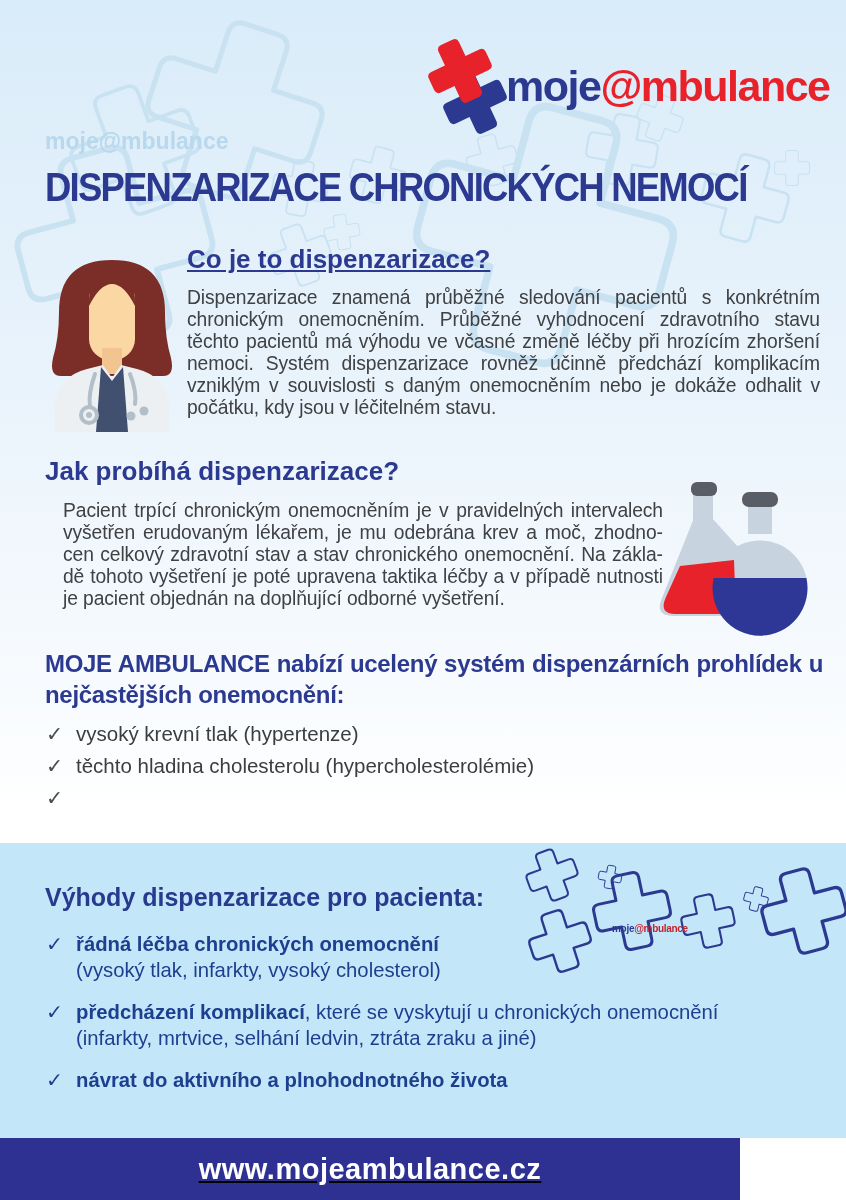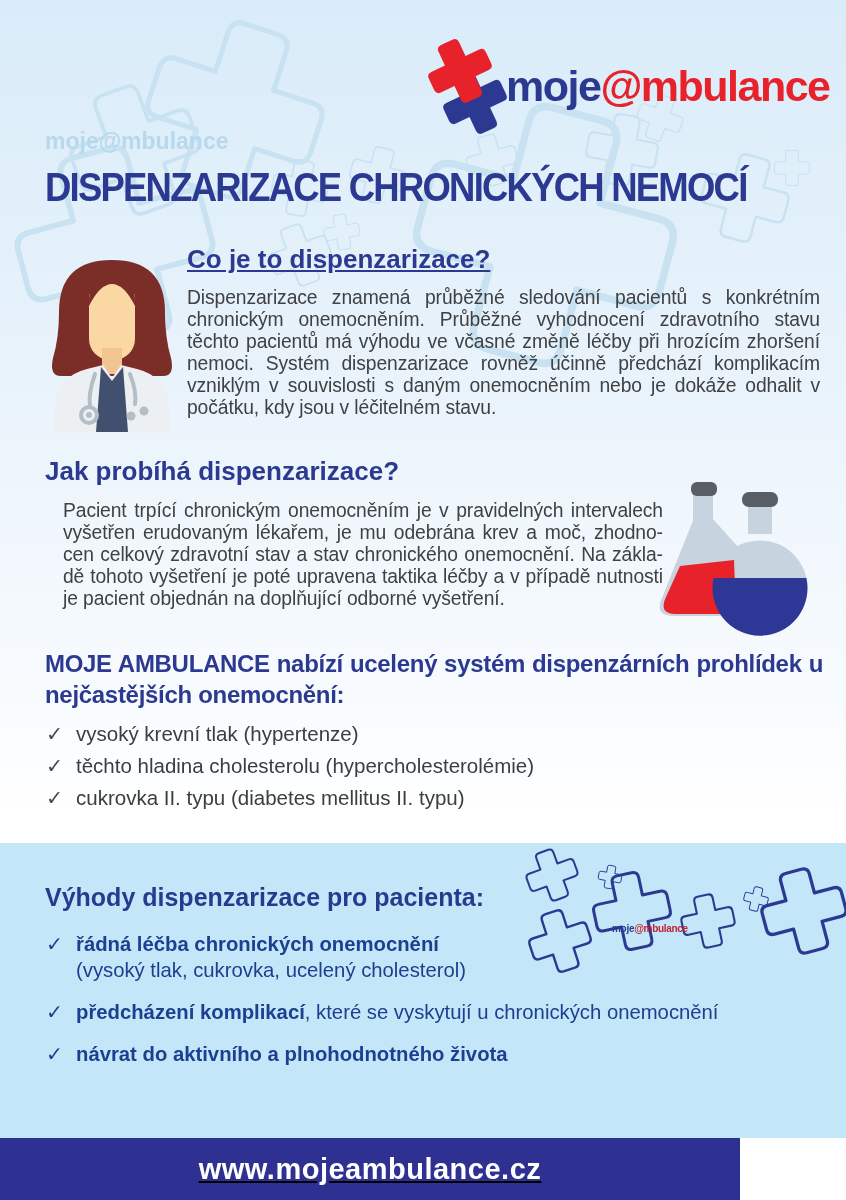--- a/index.html
+++ b/index.html
@@ -136,21 +136,20 @@
     <div class="offer-item">
       <span class="check">✓</span>
       <span>vysoký krevní tlak (hypertenze)</span>
     </div>
     <div class="offer-item">
       <span class="check">✓</span>
       <span>těchto hladina cholesterolu (hypercholesterolémie)</span>
     </div>
     <div class="offer-item">
       <span class="check">✓</span>
-      <span>cukrovka II. typu (diabetes mellitus II. typu)</span>
     </div>
   </div>
 
   <div class="band">
     <svg class="band-crosses" width="328" height="180" viewBox="0 0 328 180" fill="none">
       <g stroke="#2b3990" stroke-width="4" stroke-linejoin="round">
         <use href="#xc" transform="translate(34,28) rotate(-20) scale(.5) translate(-50,-50)" vector-effect="non-scaling-stroke"></use>
         <use href="#xc" transform="translate(92,30) rotate(10) scale(.23) translate(-50,-50)" vector-effect="non-scaling-stroke"></use>
         <use href="#xc" transform="translate(114,64) rotate(-12) scale(.75) translate(-50,-50)" vector-effect="non-scaling-stroke"></use>
         <use href="#xc" transform="translate(42,94) rotate(-18) scale(.6) translate(-50,-50)" vector-effect="non-scaling-stroke"></use>
@@ -161,27 +160,28 @@
     </svg>
     <div class="mini-logo"><span class="blue">moje</span><span class="red">@mbulance</span></div>
 
     <div class="band-heading">Výhody dispenzarizace pro pacienta:</div>
 
     <div class="benefits">
       <div class="benefit">
         <span class="check">✓</span>
         <div>
           <span class="bold">řádná léčba chronických onemocnění</span><span></span>
-          <div>(vysoký tlak, cukrovka, ucelený cholesterol)</div>
+          <div>(vysoký tlak, infarkty, vysoký cholesterol)</div>
         </div>
       </div>
       <div class="benefit">
         <span class="check">✓</span>
         <div>
           <span class="bold">předcházení komplikací</span><span>, které se vyskytují u chronických onemocnění</span>
+          <div>(infarkty, mrtvice, selhání ledvin, ztráta zraku a jiné)</div>
         </div>
       </div>
       <div class="benefit">
         <span class="check">✓</span>
         <div>
           <span class="bold">návrat do aktivního a plnohodnotného života</span><span></span>
           <div></div>
         </div>
       </div>
     </div>

